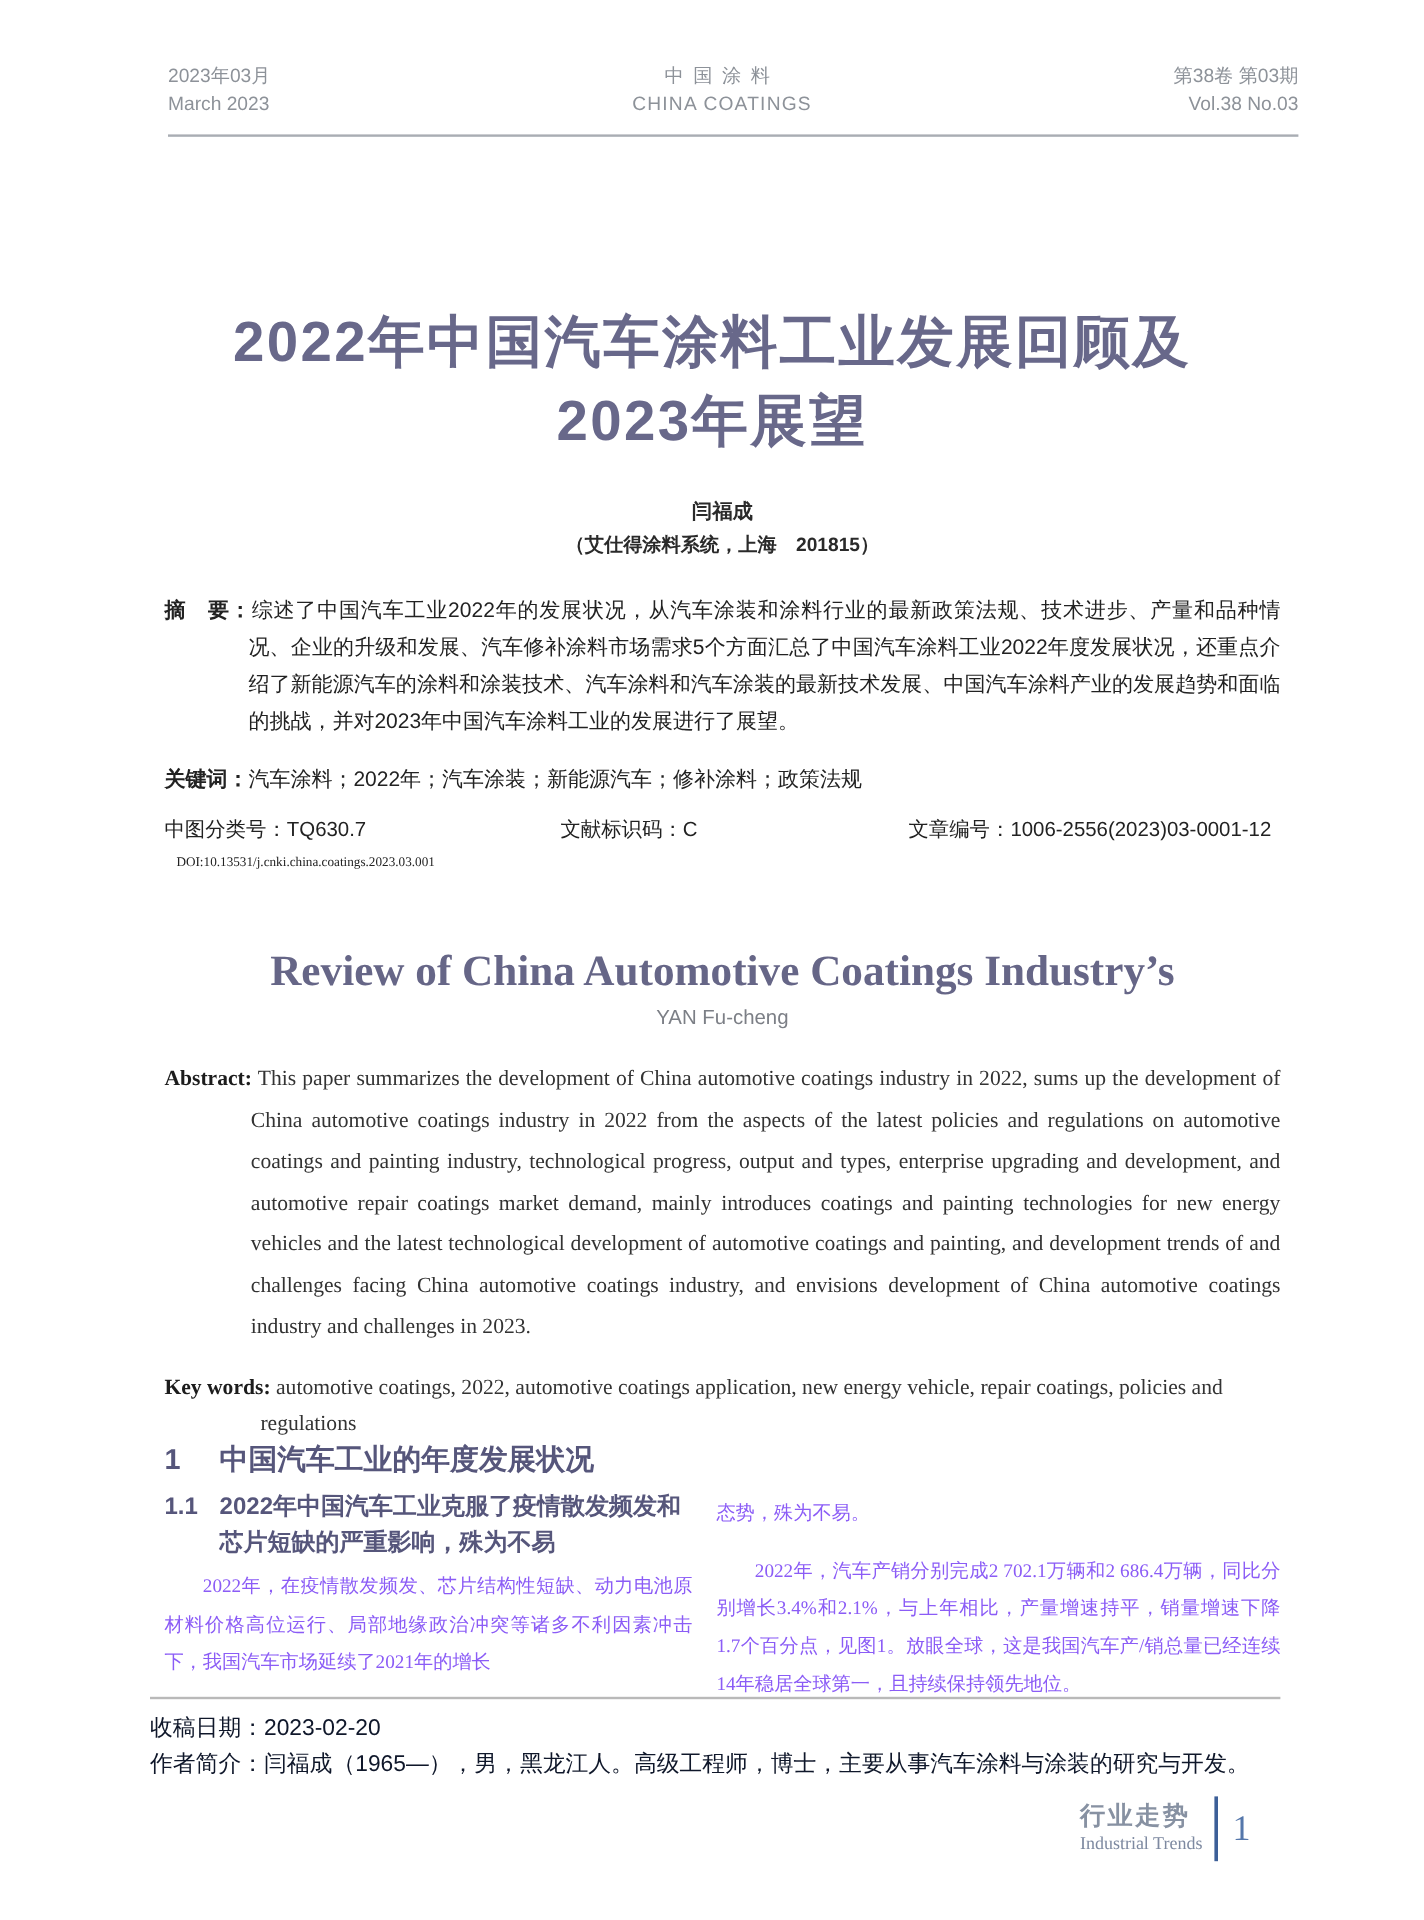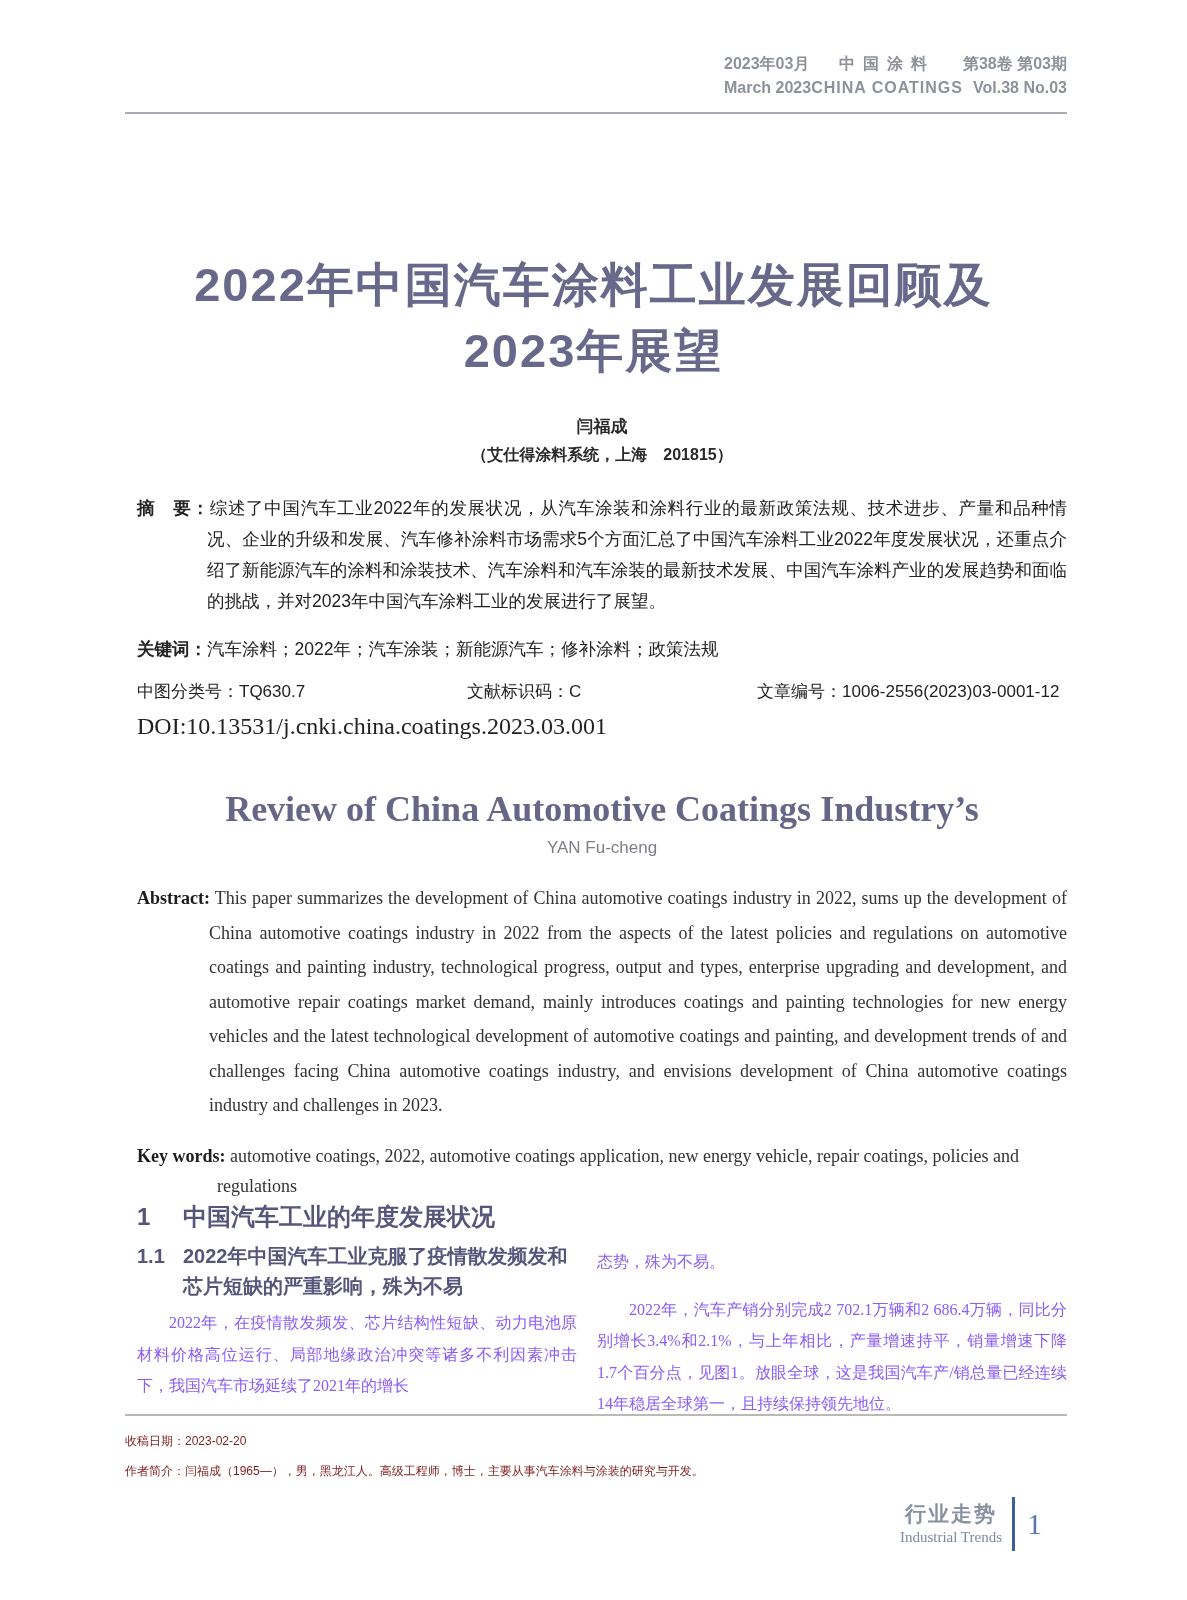--- a/index.html
+++ b/index.html
@@ -1,22 +1,22 @@
 <!DOCTYPE html>
 <html><head>
 <meta charset="utf-8">
 <style>
   html,body{margin:0;padding:0;background:#ffffff;}
   .page{position:relative;width:1187px;height:1600px;background:#ffffff;overflow:hidden;
         font-family:"Liberation Sans","DejaVu Sans",sans-serif;color:#1c1c1c;}
 
   
-  .header{position:absolute;top:52px;left:125px;width:942px;display:flex;
-          justify-content:flex-end;align-items:flex-start;color:#8d9299;
-          padding-bottom:12px;border-bottom:2px solid #a9adb3;font-weight:bold;}
+  .header{position:absolute;top:52px;left:140px;width:942px;display:flex;
+          justify-content:space-between;align-items:flex-start;color:#8d9299;
+          padding-bottom:12px;border-bottom:2px solid #a9adb3;}
   .header .h-col{font-size:16px;line-height:24px;}
   .h-left{text-align:left;}
   .h-center{text-align:center;}
   .h-center .cjk{letter-spacing:8px;}
   .h-center .lat{letter-spacing:1px;}
   .h-right{text-align:right;}
 
   
   .title-block{position:absolute;top:252px;left:0;width:1187px;text-align:center;}
   .title-line{font-size:47px;font-weight:700;color:#68688a;letter-spacing:2px;line-height:66px;}
@@ -27,21 +27,21 @@
   .affil-cn{text-align:center;font-size:16px;font-weight:600;color:#2a2a2a;line-height:24px;margin-top:4px;}
   .abstract-cn{margin-top:26px;font-size:17.5px;line-height:31px;text-align:justify;color:#222;
                padding-left:70px;text-indent:-70px;}
   .abstract-cn b{font-weight:700;}
   .keywords-cn{margin-top:5px;font-size:17.5px;line-height:28px;color:#222;}
   .keywords-cn b{font-weight:700;}
   .meta-row{display:flex;font-size:17px;color:#222;}
   .meta-row .m1{width:330px;}
   .meta-row .m2{width:290px;}
   .meta-row .m3{flex:1;}
-  .doi-line{margin-top:10px;font-size:24px;color:#222;font-family:"Liberation Serif","DejaVu Serif",serif;}
+  .doi-line{margin-top:10px;font-size:11px;color:#222;font-family:"Liberation Serif","DejaVu Serif",serif;margin-left:10px;}
 
   
   .en-block{position:absolute;top:782px;left:137px;width:930px;}
   .en-title{text-align:center;font-family:"Liberation Serif","DejaVu Serif",serif;
             font-weight:700;font-size:36px;line-height:54px;color:#666687;}
   .en-author{text-align:center;font-size:17px;color:#7c7f86;line-height:23px;}
   .en-affil{text-align:center;font-size:17px;color:#7c7f86;margin-top:2px;line-height:23px;}
   .abstract-en{margin-top:22px;font-family:"Liberation Serif","DejaVu Serif",serif;
                font-size:18px;line-height:34.5px;text-align:justify;color:#333;
                padding-left:72px;text-indent:-72px;}
@@ -59,25 +59,25 @@
   .h2-row{display:flex;color:#56567b;font-weight:700;font-size:20px;line-height:30px;margin-top:7px;}
   .h2-row .num{width:46px;flex:none;}
   .body-para{font-family:"Liberation Serif","DejaVu Serif",serif;font-size:16px;line-height:31.5px;
              text-align:justify;color:#8b5cf6;}
   .indent{text-indent:2em;}
   .col-left .body-para{margin-top:6px;}
   .col-right .body-para + .body-para{margin-top:0;}
 
   
   .footnote{position:absolute;top:1414px;left:125px;width:942px;border-top:2px solid #b9b9b9;
-            padding-top:10px;font-size:12px;color:#7f1d1d;line-height:30px;}
+            padding-top:10px;font-size:19px;color:#0f172a;line-height:30px;}
 
   
   .footer{position:absolute;top:1497px;right:145px;display:flex;align-items:center;}
-  .footer-labels{text-align:center;margin-right:10px;}
+  .footer-labels{text-align:left;margin-right:10px;}
   .footer-cn{font-size:21px;font-weight:700;color:#8791a2;letter-spacing:2px;line-height:26px;}
   .footer-en{font-family:"Liberation Serif","DejaVu Serif",serif;font-size:15px;color:#7d89a0;line-height:20px;}
   .footer-bar{width:3px;height:54px;background:#3c5f98;margin-right:12px;}
   .footer-page{font-family:"Liberation Serif","DejaVu Serif",serif;font-size:30px;color:#5577ab;}
 </style>
 </head>
 <body>
 
 <div class="page">
 

